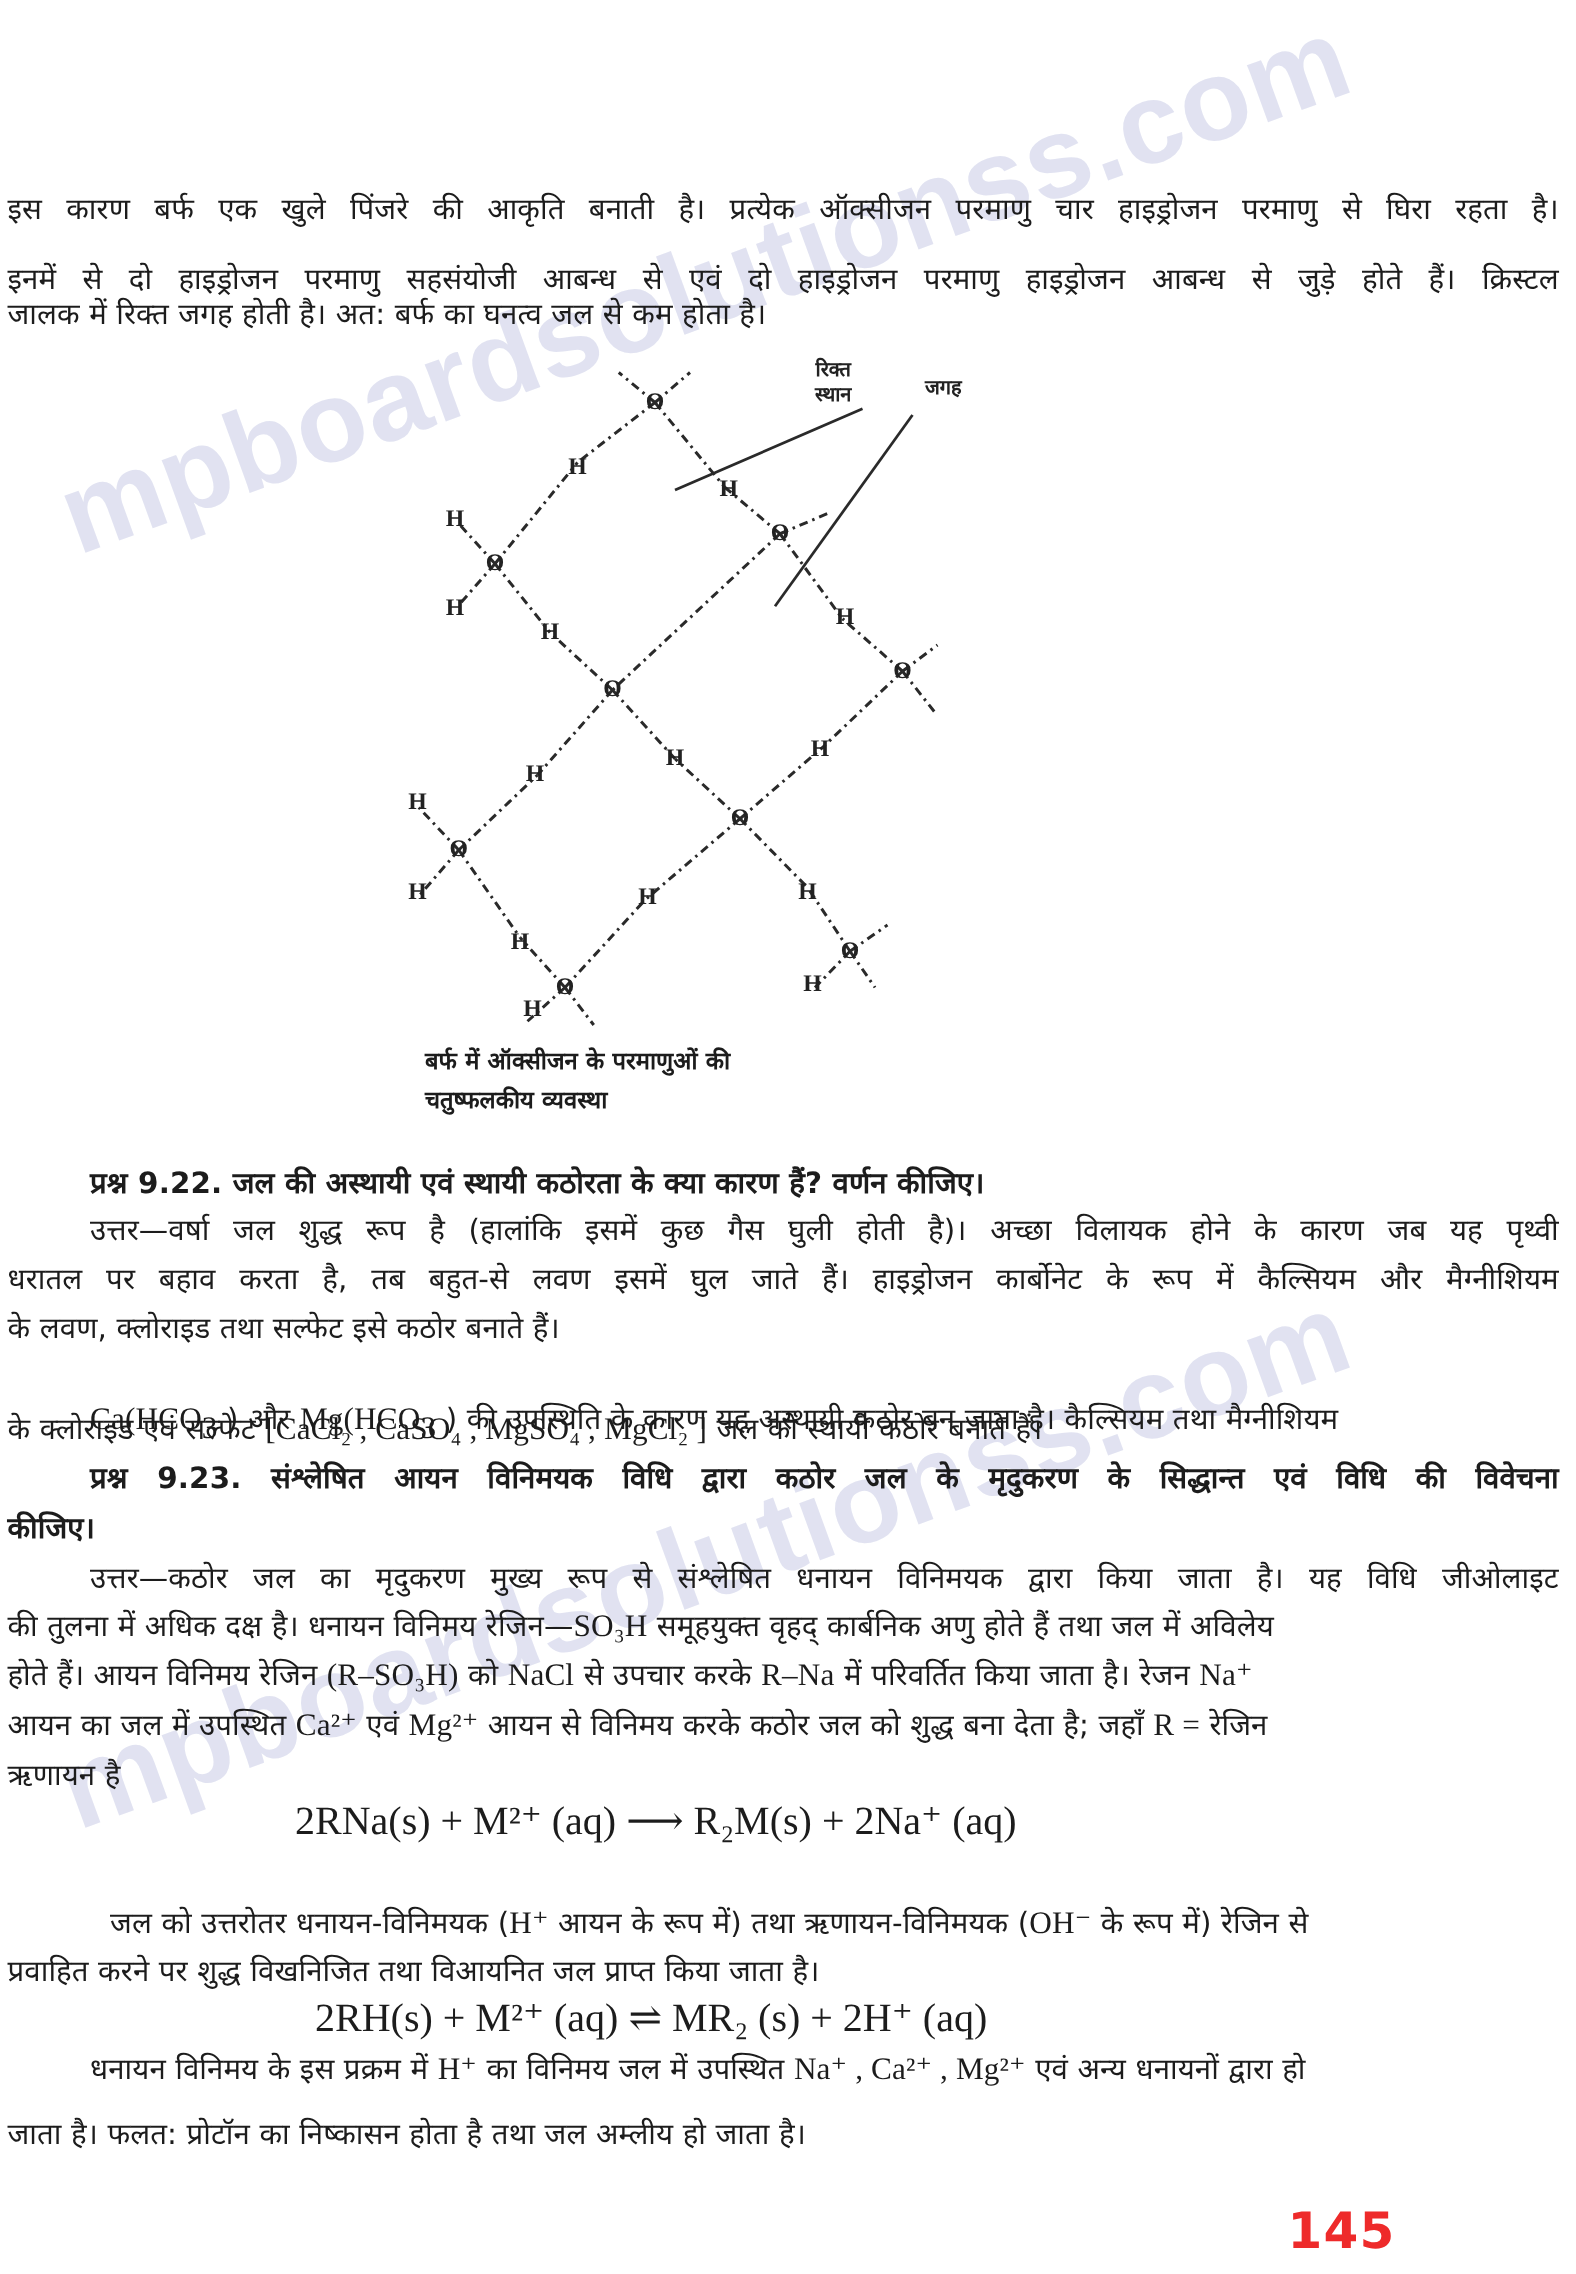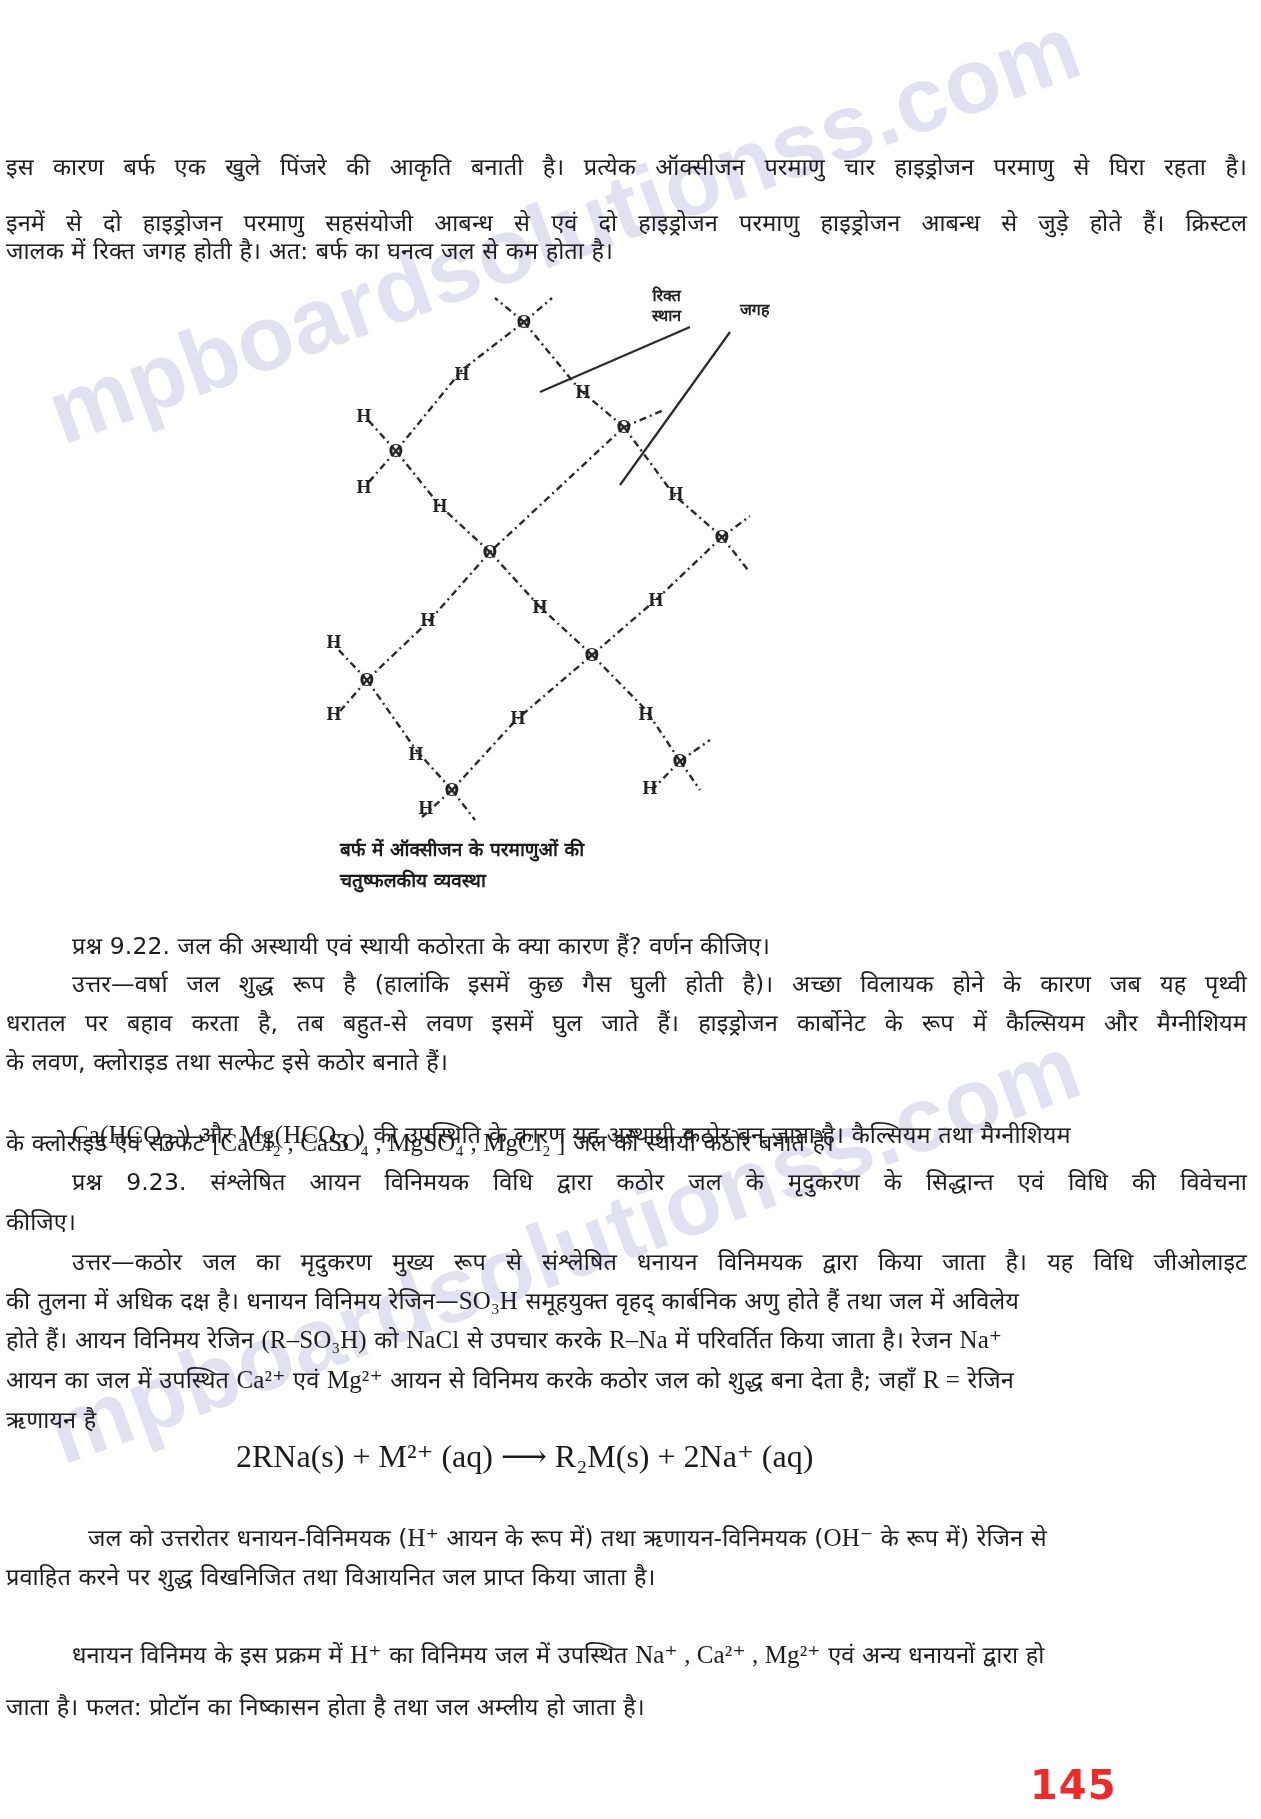--- a/index.html
+++ b/index.html
@@ -9,21 +9,21 @@
       color: #1c1c1c;
     }
     .page { position: absolute; left: 0; top: 0; width: 1261px; height: 1819px; }
     .line {
       position: absolute; left: 6px; right: 14px;
       font-size: 23.5px; line-height: 38px; white-space: nowrap;
       font-weight: 500; letter-spacing: 0.1px;
     }
     .indent { left: 72px; }
     .justify { text-align: justify; text-align-last: justify; }
-    .bold { font-weight: 400; }
+    .bold { font-weight: 700; }
     .sci { font-family: "Liberation Serif", "DejaVu Serif", serif; font-size: 25px; }
     .eq {
       position: absolute; font-family: "Liberation Serif", "DejaVu Serif", serif;
       font-size: 32px; line-height: 36px; white-space: nowrap;
     }
     sub { font-size: 0.65em; vertical-align: -0.3em; line-height: 0; }
     .watermark {
       position: absolute; font-family: "Liberation Sans", sans-serif;
       font-weight: 700; font-size: 92px; color: #c9cce6; opacity: 0.55;
       transform-origin: left bottom; white-space: nowrap; pointer-events: none;
@@ -178,20 +178,21 @@
   <div class="line" style="top:1401px;">ऋणायन है</div>
 
   <div class="eq" style="left:236px; top:1438px;">2RNa(s) + M²⁺ (aq) ⟶ R₂M(s) + 2Na⁺ (aq)</div>
 
 
   <div class="line indent" style="top:1519px;margin-left:16px;">
     <span>जल को उत्तरोतर धनायन-विनिमयक (</span><span class="sci">H⁺</span><span> आयन के रूप में) तथा ऋणायन-विनिमयक (</span><span class="sci">OH⁻</span><span> के रूप में) रेजिन से</span>
   </div>
   <div class="line" style="top:1558px;">प्रवाहित करने पर शुद्ध विखनिजित तथा विआयनित जल प्राप्त किया जाता है।</div>
 
+  <div class="eq" style="left:252px; top:1596px;">2RH(s) + M²⁺ (aq) ⇌ MR₂ (s) + 2H⁺ (aq)</div>
 
   <div class="line indent" style="top:1636px;">
     <span>धनायन विनिमय के इस प्रक्रम में </span><span class="sci">H⁺</span><span> का विनिमय जल में उपस्थित </span><span class="sci">Na⁺ , Ca²⁺ , Mg²⁺</span><span> एवं अन्य धनायनों द्वारा हो</span>
   </div>
   <div class="line" style="top:1688px;">जाता है। फलत: प्रोटॉन का निष्कासन होता है तथा जल अम्लीय हो जाता है।</div>
 
   <div class="page-number">145</div>
 </div>
 
 </body></html>

